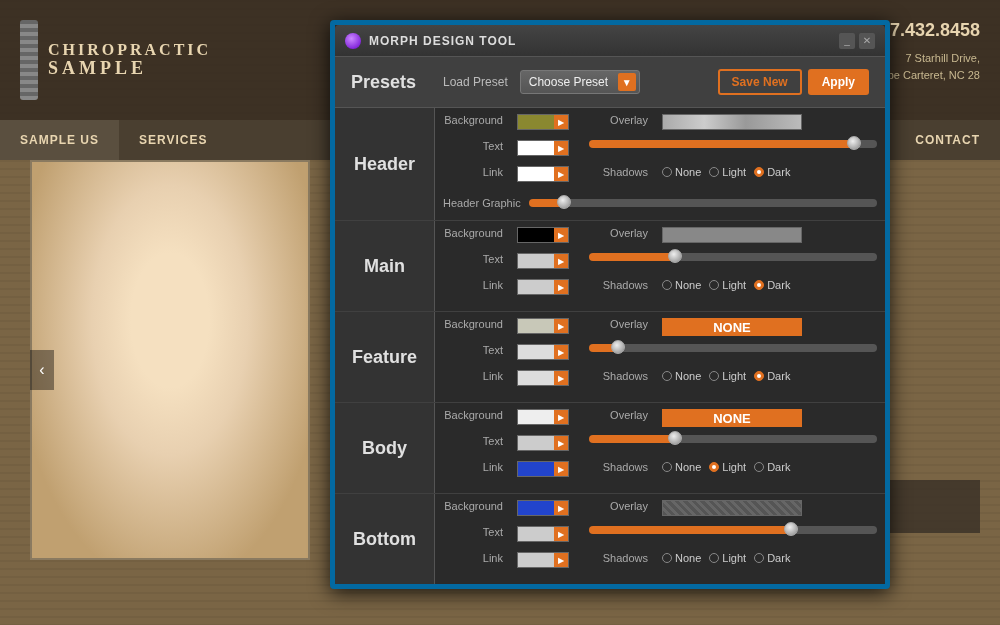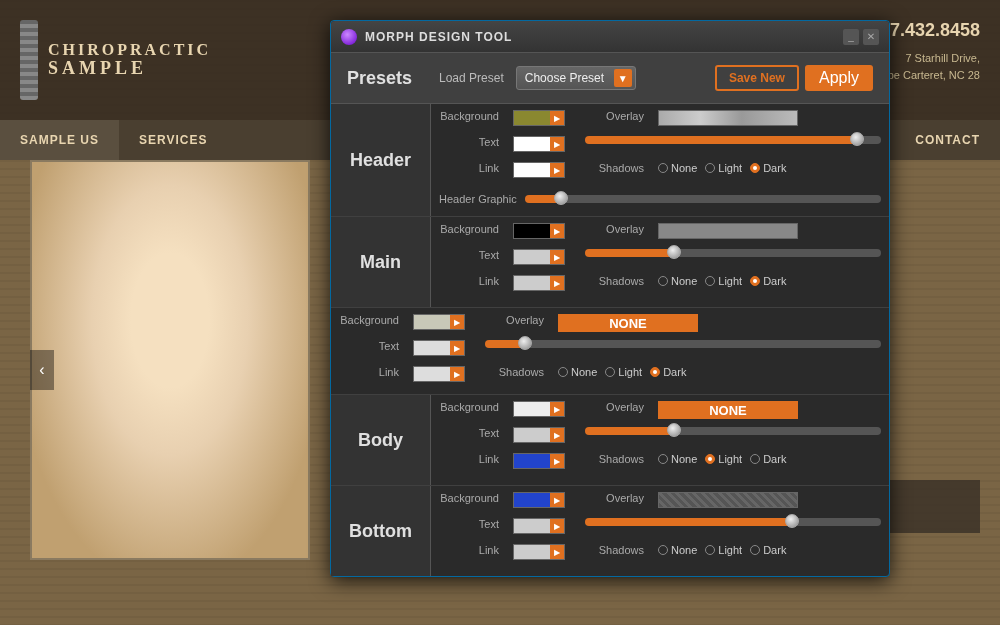--- a/index.html
+++ b/index.html
@@ -67,21 +67,21 @@
     }
     .carousel-left { left: 30px; }
     .site-text-panel {
       position: absolute; top: 480px; right: 20px; width: 220px;
       background: rgba(60,50,40,0.85); padding: 10px; color: #c8b890; font-size: 11px; line-height: 1.5;
     }
 
     
     .morph-panel {
       position: absolute; top: 20px; left: 330px; width: 560px;
-      background: #2a2a2a; border: 1px solid #0369a1; border-radius: 4px;
+      background: #2a2a2a; border: 5px solid #0369a1; border-radius: 4px;
       box-shadow: 0 4px 20px rgba(0,0,0,0.8);
     }
     .morph-titlebar {
       background: linear-gradient(180deg, #444 0%, #333 100%);
       height: 32px; display: flex; align-items: center; padding: 0 10px;
       border-radius: 4px 4px 0 0; border-bottom: 1px solid #555;
       justify-content: space-between;
     }
     .morph-titlebar-left { display: flex; align-items: center; gap: 8px; }
     .morph-title-icon {
@@ -119,21 +119,21 @@
     }
 
     
     .action-btns { margin-left: auto; display: flex; gap: 6px; }
     .btn-save-new {
       background: transparent; border: 2px solid #e07020; color: #e07020;
       padding: 4px 12px; font-size: 12px; font-weight: bold; border-radius: 3px; cursor: pointer;
     }
     .btn-apply {
       background: #e07020; border: none; color: white;
-      padding: 4px 14px; font-size: 16px; font-weight: normal; border-radius: 3px; cursor: pointer;
+      padding: 4px 14px; font-size: 12px; font-weight: bold; border-radius: 3px; cursor: pointer;
     }
     .section-row {
       display: flex; align-items: stretch; border-bottom: 1px solid #404040;
     }
     .section-label {
       width: 100px; background: #333; display: flex; align-items: center; justify-content: center;
       color: #e0e0e0; font-size: 18px; font-weight: bold; padding: 8px;
       border-right: 1px solid #555; min-height: 90px;
     }
     .section-controls {
@@ -371,20 +371,23 @@
             <div class="radio-item">
               <div class="radio-dot selected"></div>
               <span>Dark</span>
             </div>
           </div>
         </div>
       </div>
     </div>
 
     <div class="section-row">
+      <div class="section-label">
+        <span>Feature</span>
+      </div>
       <div class="section-controls">
         <div class="ctrl-row">
           <span class="ctrl-label">Background</span>
           <div class="color-swatch" style="background:#c8c8b8;">
             <div class="color-arrow">▶</div>
           </div>
           <span class="ctrl-label" style="min-width:45px; text-align:right; margin-left:20px;">Overlay</span>
           <button class="overlay-none-btn">NONE</button>
         </div>
         <div class="ctrl-row">

